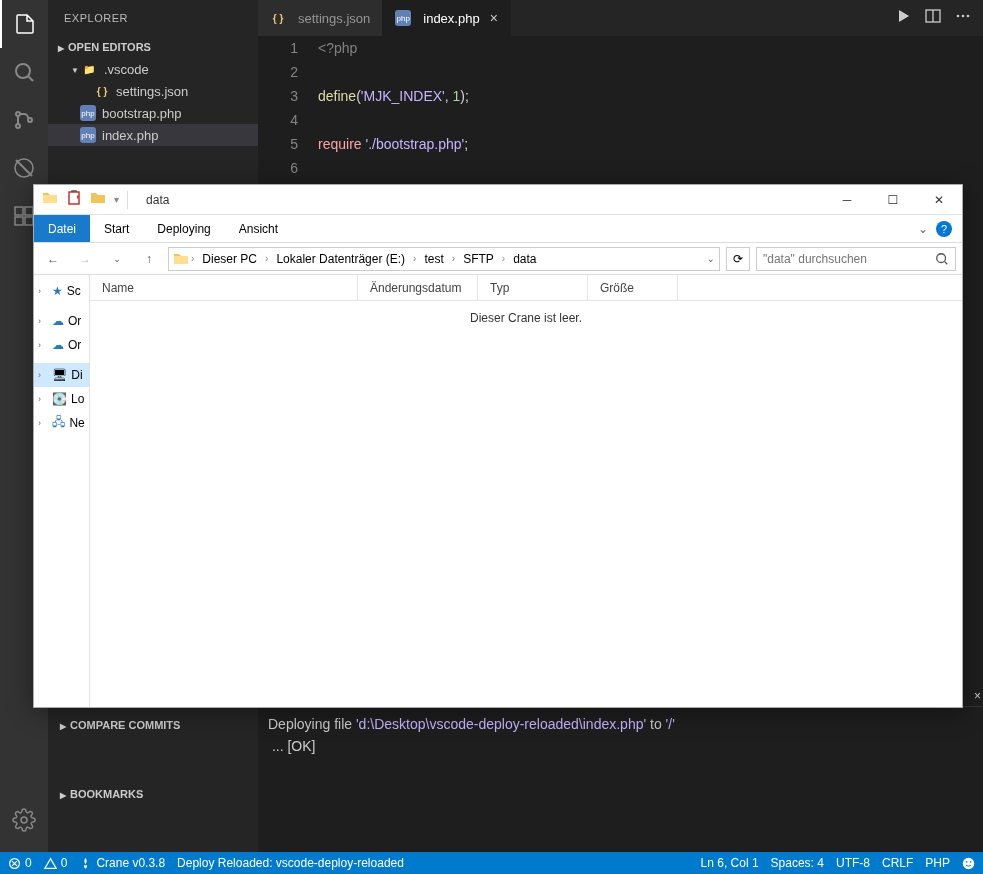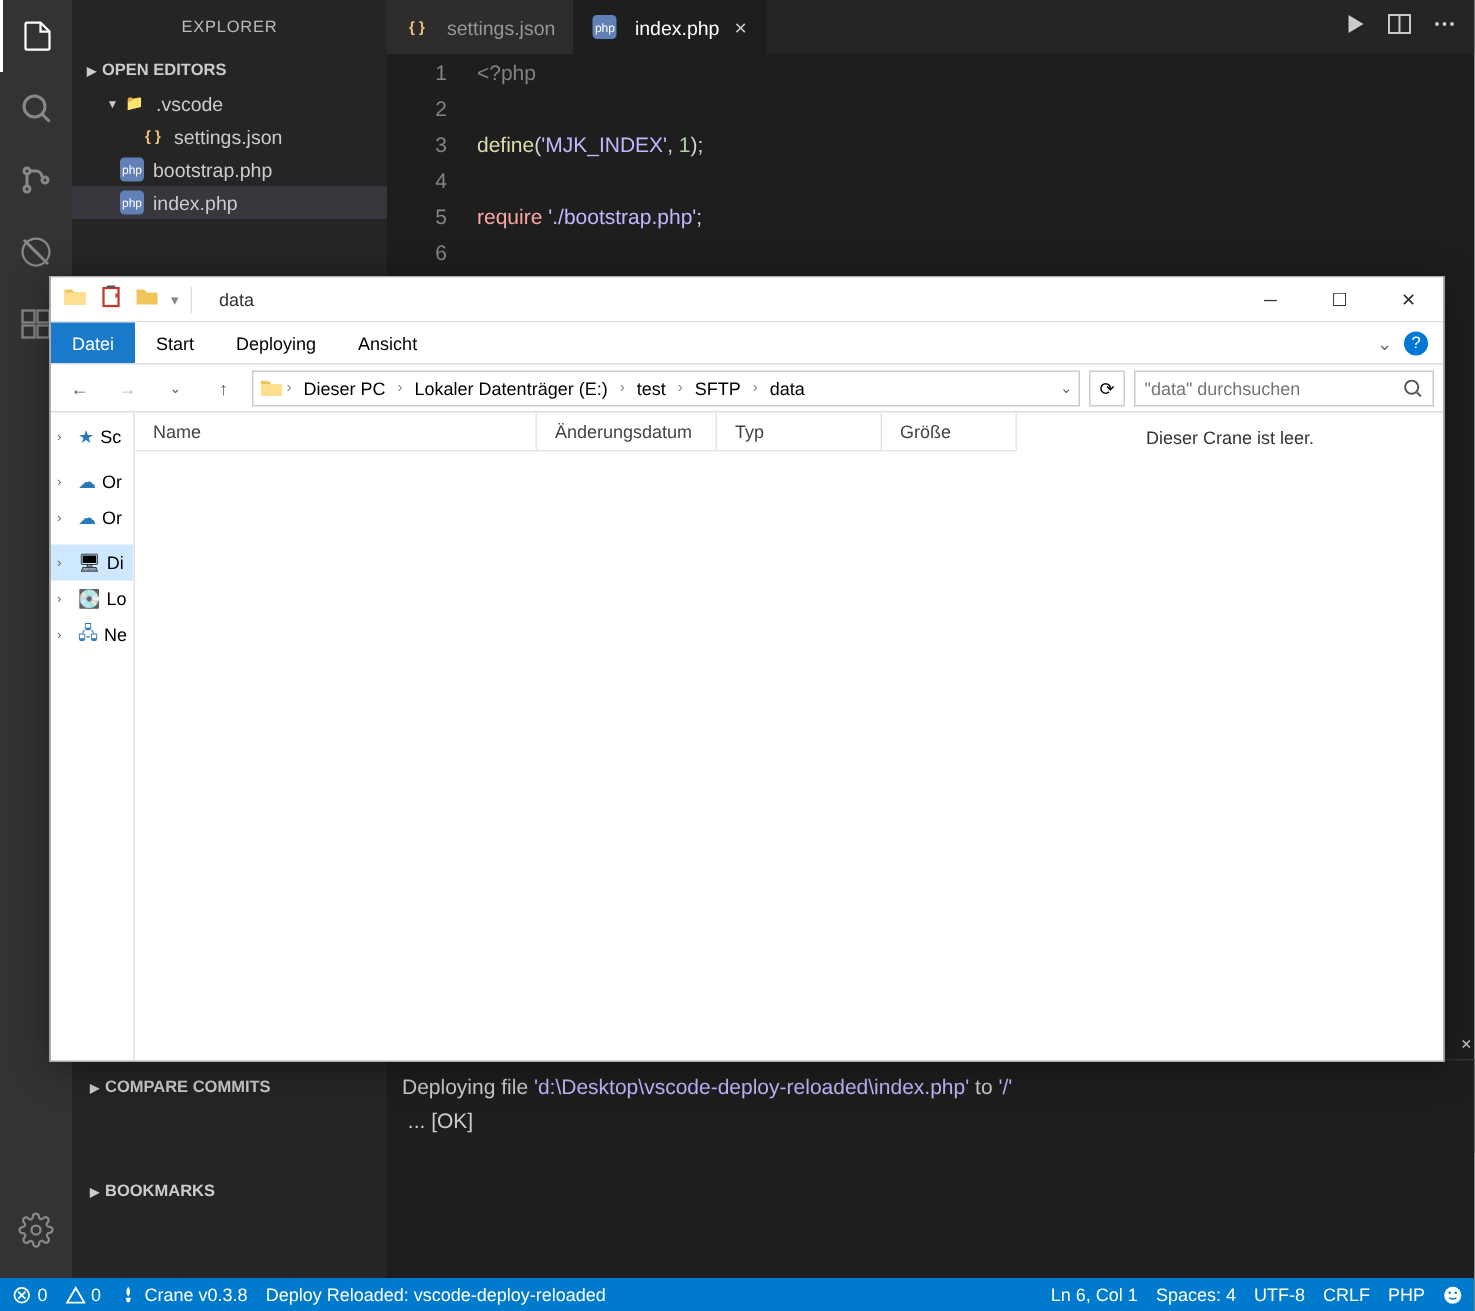--- a/index.html
+++ b/index.html
@@ -8,21 +8,21 @@
 
 .activity-bar { position: absolute; left: 0; top: 0; width: 48px; height: 100%; background: #333333; display: flex; flex-direction: column; align-items: center; }
 .activity-bar .top { flex: 1; }
 .activity-bar .item { width: 48px; height: 48px; display: flex; align-items: center; justify-content: center; cursor: pointer; color: #888; }
 .activity-bar .item.active { color: #fff; border-left: 2px solid #fff; }
 .activity-bar svg { width: 24px; height: 24px; }
 .activity-bar .bottom { padding-bottom: 30px; }
 
 
 .sidebar { position: absolute; left: 48px; top: 0; width: 210px; height: 100%; background: #252526; display: flex; flex-direction: column; }
-.sidebar-title { height: 36px; line-height: 36px; font-size: 11px; color: #bbb; letter-spacing: 0.5px; text-align: center; }
+.sidebar-title { height: 36px; line-height: 36px; padding-left: 16px; font-size: 11px; color: #bbb; letter-spacing: 0.5px; }
 .tree { font-size: 13px; color: #ccc; flex: 1; overflow: hidden; }
 .tree-row { height: 22px; display: flex; align-items: center; padding-left: 6px; cursor: pointer; }
 .tree-row.selected { background: #37373d; }
 .tree-section { font-weight: bold; font-size: 11px; color: #ccc; }
 .chev { width: 14px; display: inline-block; text-align: center; color: #ccc; font-size: 10px; }
 .chev.collapsed::before { content: "▶"; font-size: 8px; }
 .chev.expanded::before { content: "▼"; font-size: 8px; }
 .file-icon { width: 16px; height: 16px; margin-right: 6px; display: inline-flex; align-items: center; justify-content: center; font-size: 10px; }
 .folder-icon { color: #dcb67a; }
 .json-icon { color: #f0c674; font-weight: bold; }
@@ -83,21 +83,21 @@
 .search-box { width: 200px; height: 24px; border: 1px solid #ccc; display: flex; align-items: center; padding: 0 6px; color: #888; }
 .search-box input { border: none; outline: none; flex: 1; font-size: 12px; color: #333; }
 .search-box svg { width: 14px; height: 14px; color: #555; }
 
 .win-body { flex: 1; display: flex; overflow: hidden; }
 .win-tree { width: 56px; border-right: 1px solid #e0e0e0; padding-top: 4px; overflow: hidden; }
 .win-tree .trow { height: 24px; display: flex; align-items: center; padding-left: 4px; gap: 4px; cursor: pointer; white-space: nowrap; overflow: hidden; }
 .win-tree .trow.selected { background: #cde8ff; }
 .win-tree .tchev { width: 10px; font-size: 9px; color: #666; }
 
-.win-list { flex: 1; display: flex; flex-direction: row; }
+.win-list { flex: 1; display: flex; flex-direction: column; }
 .win-headers { height: 26px; display: flex; align-items: center; border-bottom: 1px solid #e5e5e5; color: #444; }
 .win-headers .hcol { padding-left: 12px; border-right: 1px solid #e5e5e5; height: 100%; display: flex; align-items: center; cursor: pointer; }
 .win-empty { flex: 1; display: flex; justify-content: center; padding-top: 10px; color: #333; }
 
 .win-status { height: 24px; border-top: 1px solid #e0e0e0; display: flex; align-items: center; padding: 0 10px; }
 .win-status .views { margin-left: auto; display: flex; gap: 2px; }
 .win-status .vbtn { width: 22px; height: 18px; border: 1px solid #ccc; display: flex; align-items: center; justify-content: center; cursor: pointer; }
 .win-status .vbtn.active { border-color: #0078d7; background: #e5f1fb; }
 
 .sidebar-bottom-sections .tree-row { background: transparent; padding-left: 8px; margin-top: 47px; }

